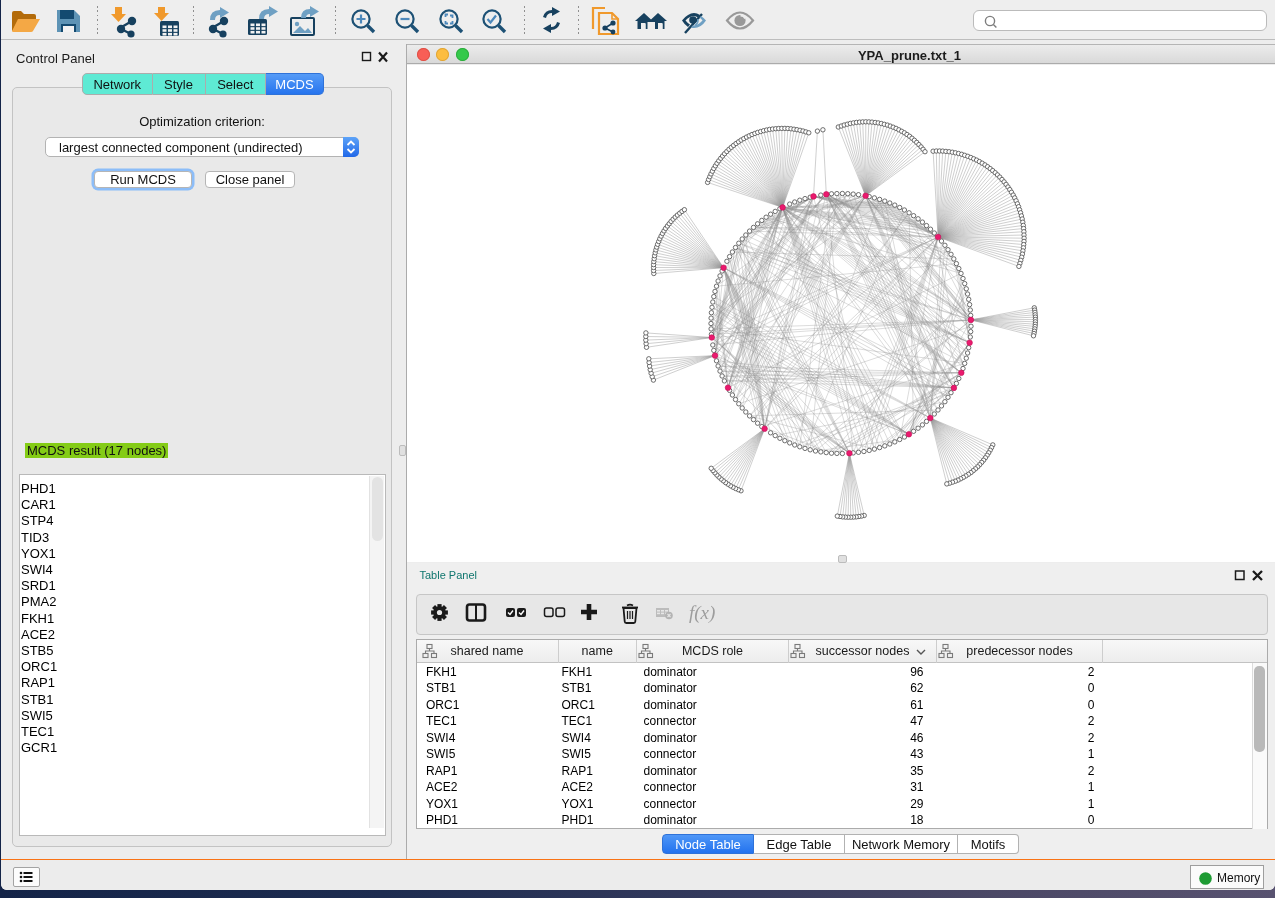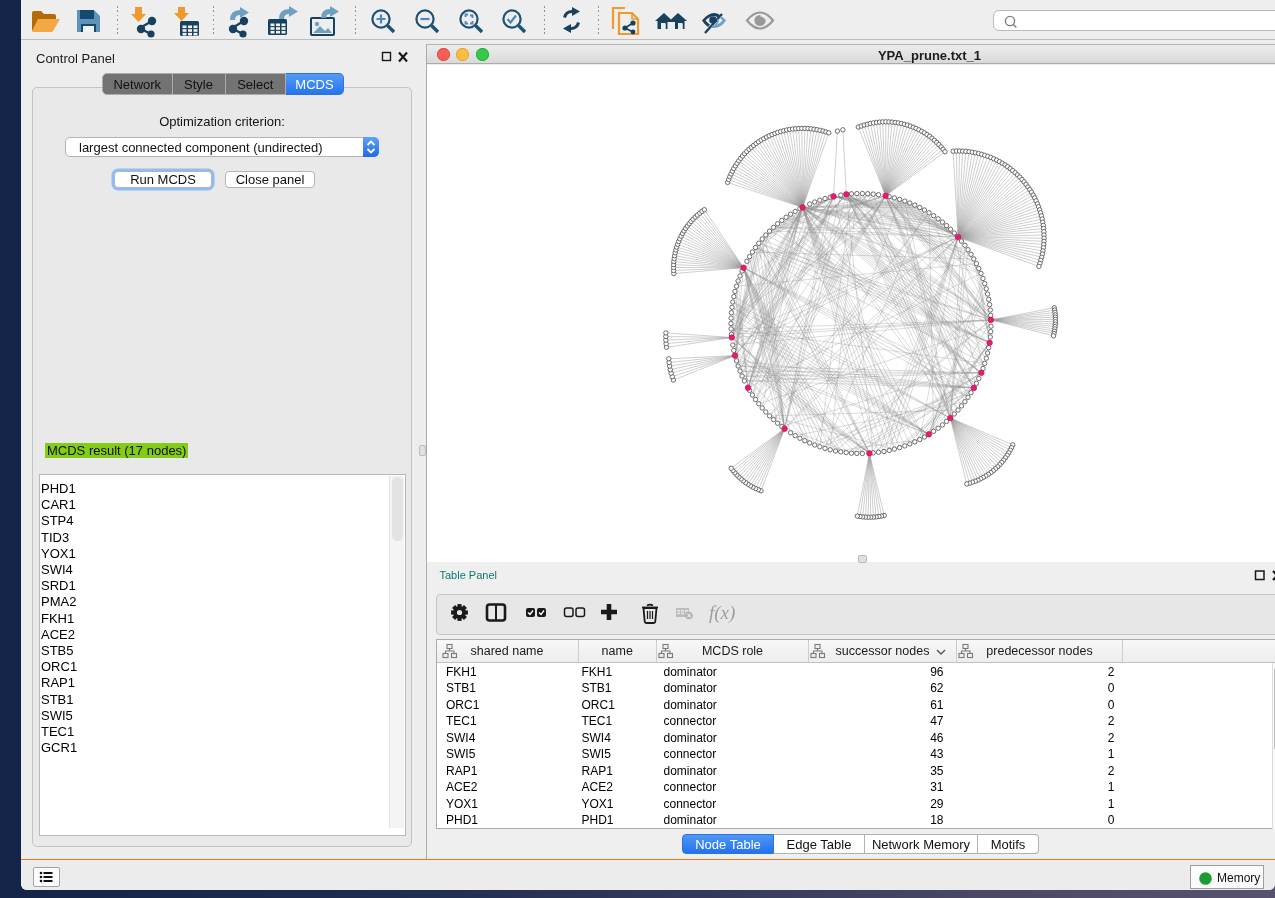--- a/index.html
+++ b/index.html
@@ -1,26 +1,26 @@
 <!DOCTYPE html>
 <html><head>
 <meta charset="utf-8">
 <style>
 * { margin:0; padding:0; box-sizing:border-box; }
 html,body { width:1275px; height:898px; overflow:hidden; }
 body { font-family:"Liberation Sans", sans-serif; background:linear-gradient(90deg,#142448 0%,#1d2c50 30%,#33395c 55%,#4b4866 78%,#585270 100%); position:relative; }
-#win { position:absolute; left:1px; top:0; right:0; bottom:8px; background:#ededed; border-radius:0 0 6px 6px; overflow:hidden;margin-left:20px; }
+#win { position:absolute; left:1px; top:0; right:0; bottom:8px; background:#ededed; border-radius:0 0 6px 6px; overflow:hidden; }
 
 #toolbar { position:absolute; left:0; top:0; width:100%; height:40px; background:#eeeeee; border-bottom:1px solid #bdbdbd; }
 .vsep { position:absolute; top:6px; height:29px; width:1px; background-image:repeating-linear-gradient(#8f8f8f 0 1.6px, transparent 1.6px 4.4px); }
 #searchbox { position:absolute; left:972px; top:10px; width:294px; height:21px; background:#fff; border:1px solid #bbb; border-radius:6px; }
 
 #cp-title { position:absolute; left:15px; top:51px; font-size:13px; color:#1b1b1b; }
 #cp-pane { position:absolute; left:11px; top:87px; width:380px; height:760px; background:#e9e9e9; border:1px solid #c3c3c3; border-radius:5px; }
-.seg { position:absolute; top:73px; height:22px; font-size:13px; color:#111; text-align:center; background:#737373; border:1px solid #acacac; border-left:none; line-height:21px; }
+.seg { position:absolute; top:73px; height:22px; font-size:13px; color:#111; text-align:center; background:#5eead4; border:1px solid #acacac; border-left:none; line-height:21px; }
 .seg.first { border-left:1px solid #acacac; border-radius:5px 0 0 5px; }
 .seg.last { border-radius:0 5px 5px 0; }
 .seg.sel { background:linear-gradient(#559bf7,#2674ee); color:#fff; border-color:#2f72d8; }
 #optlabel { position:absolute; left:11px; top:114px; width:380px; text-align:center; font-size:13px; color:#111; }
 #dropdown { position:absolute; left:44px; top:137px; width:314px; height:20px; background:#fff; border:1px solid #b3b3b3; border-radius:5px; font-size:13px; line-height:19px; padding-left:13px; color:#111; }
 #dropcap { position:absolute; right:-1px; top:-1px; width:16px; height:20px; border-radius:0 5px 5px 0; background:linear-gradient(#5da3f8,#2168e8); }
 .btn { position:absolute; top:171px; height:17px; background:#fff; border:1px solid #b5b5b5; border-radius:4px; font-size:13px; text-align:center; line-height:15px; color:#111; }
 #runbtn { left:93px; width:98px; box-shadow:0 0 0 2.5px #8cbdf8; }
 #closebtn { left:204px; width:90px; }
 #fieldset { position:absolute; left:18px; top:474px; width:367px; height:362px; border:1px solid #b9b9b9; background:#fff; }

